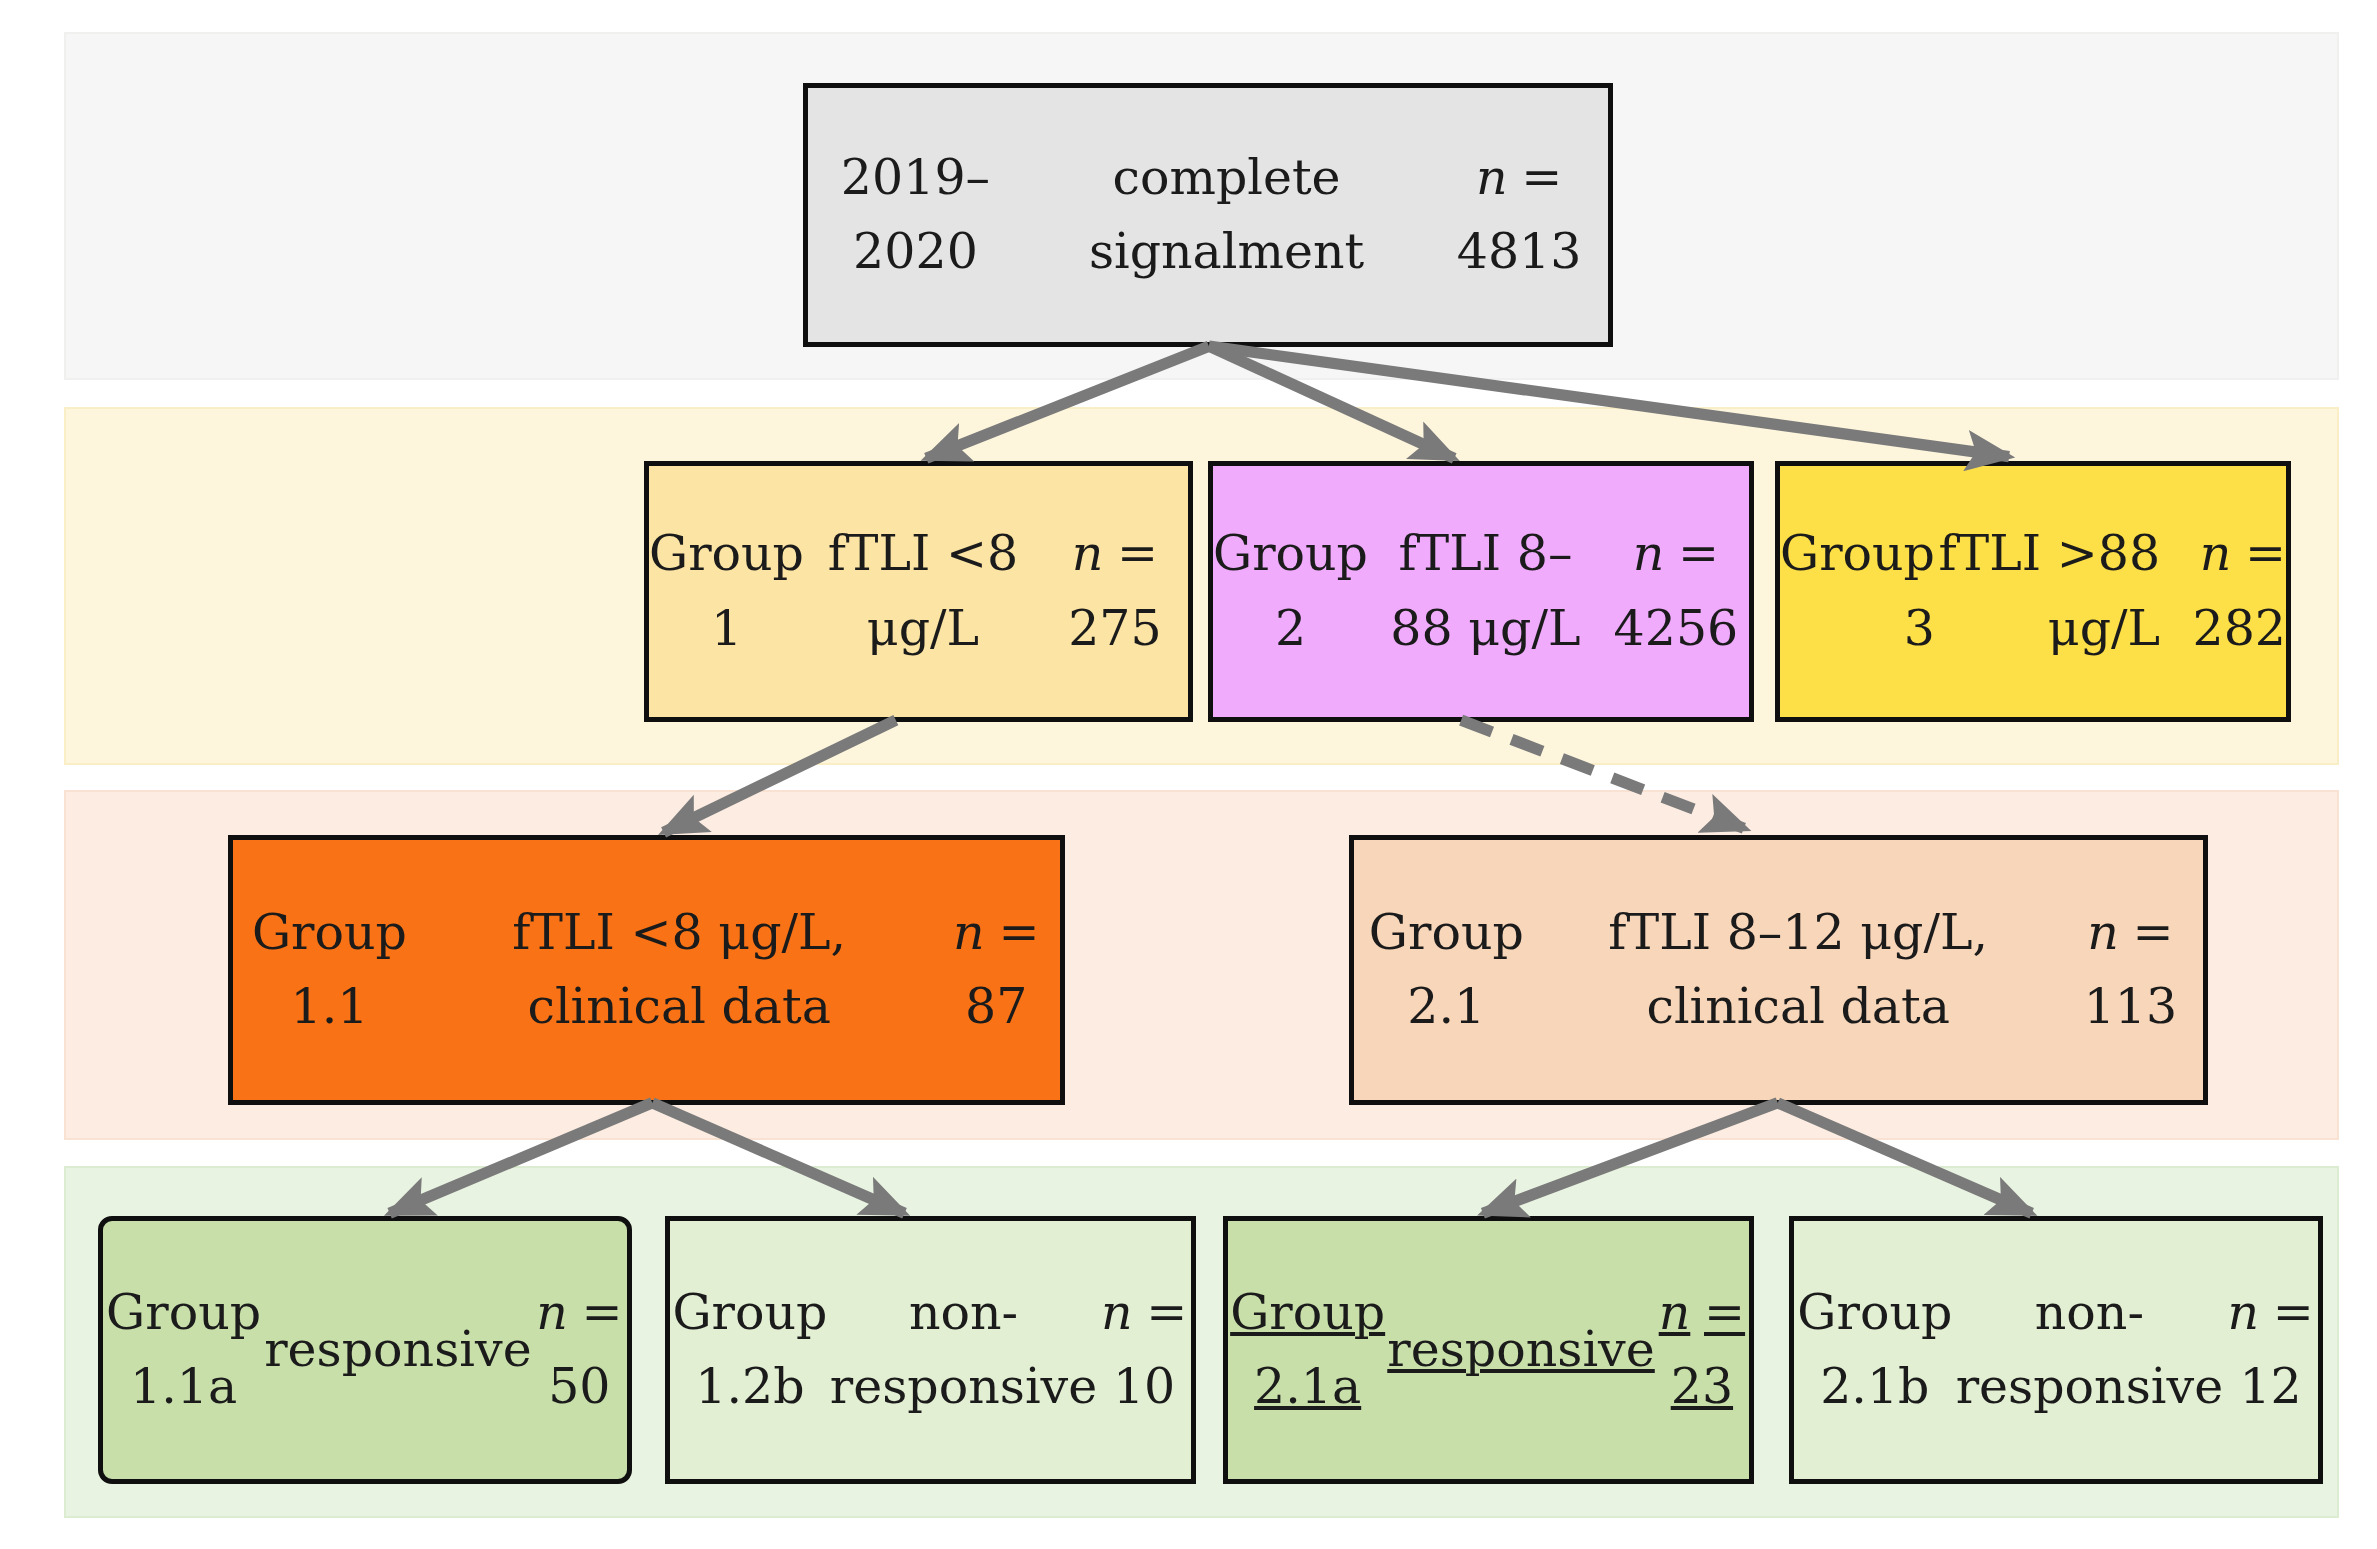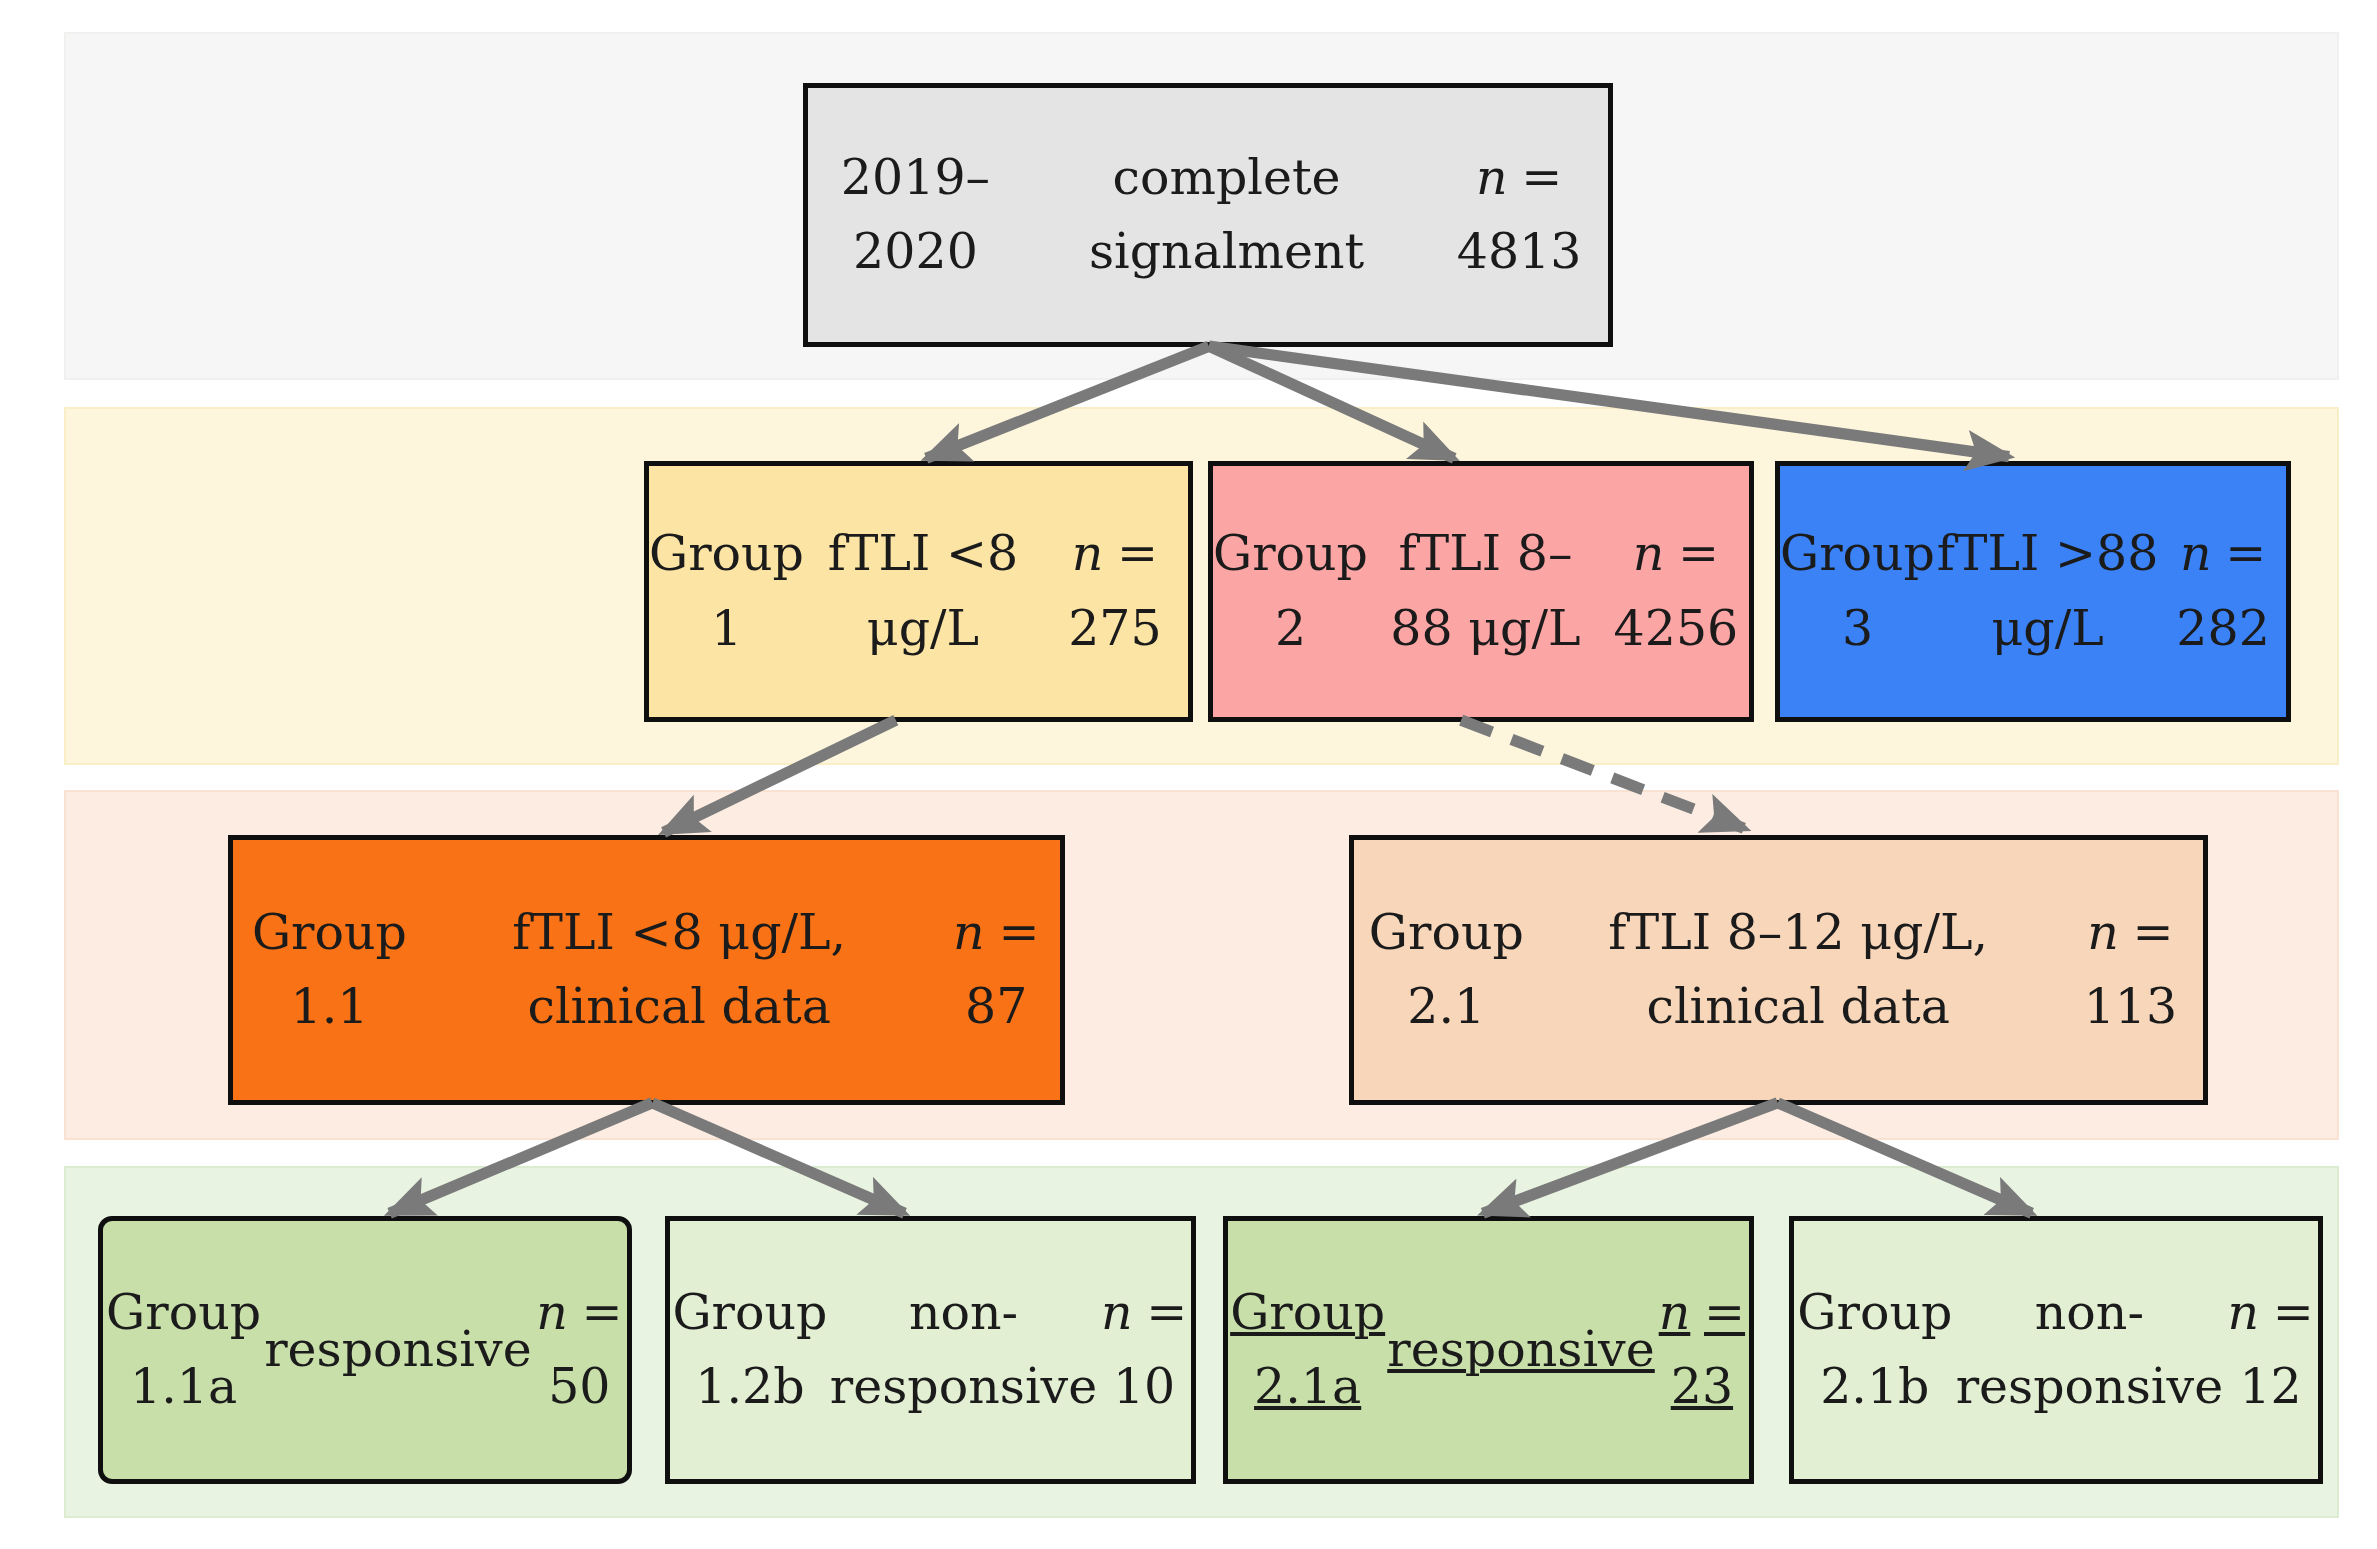--- a/index.html
+++ b/index.html
@@ -74,27 +74,27 @@
     <div class="line">complete signalment</div>
     <div class="line nline"><i class="nsym">n</i><span class="nval">= 4813</span></div>
   </div>
 
   <div class="node" id="node-g1" style="background-color: rgb(251, 228, 164);">
     <div class="line">Group 1</div>
     <div class="line">fTLI &lt;8 μg/L</div>
     <div class="line nline"><i class="nsym">n</i><span class="nval">= 275</span></div>
   </div>
 
-  <div class="node" id="node-g2" style="background-color: #fca5a5;">
+  <div class="node" id="node-g2" style="background-color: #f0abfc;">
     <div class="line">Group 2</div>
     <div class="line">fTLI 8–88 μg/L</div>
     <div class="line nline"><i class="nsym">n</i><span class="nval">= 4256</span></div>
   </div>
 
-  <div class="node" id="node-g3" style="background-color: #3b82f6;">
+  <div class="node" id="node-g3" style="background-color: #fde047; text-align: right;">
     <div class="line">Group 3</div>
     <div class="line">fTLI &gt;88 μg/L</div>
     <div class="line nline"><i class="nsym">n</i><span class="nval">= 282</span></div>
   </div>
 
   <div class="node" id="node-g11" style="background-color: #f97316;">
     <div class="line">Group 1.1</div>
     <div class="line">fTLI &lt;8 μg/L, clinical data</div>
     <div class="line nline"><i class="nsym">n</i><span class="nval">= 87</span></div>
   </div>

